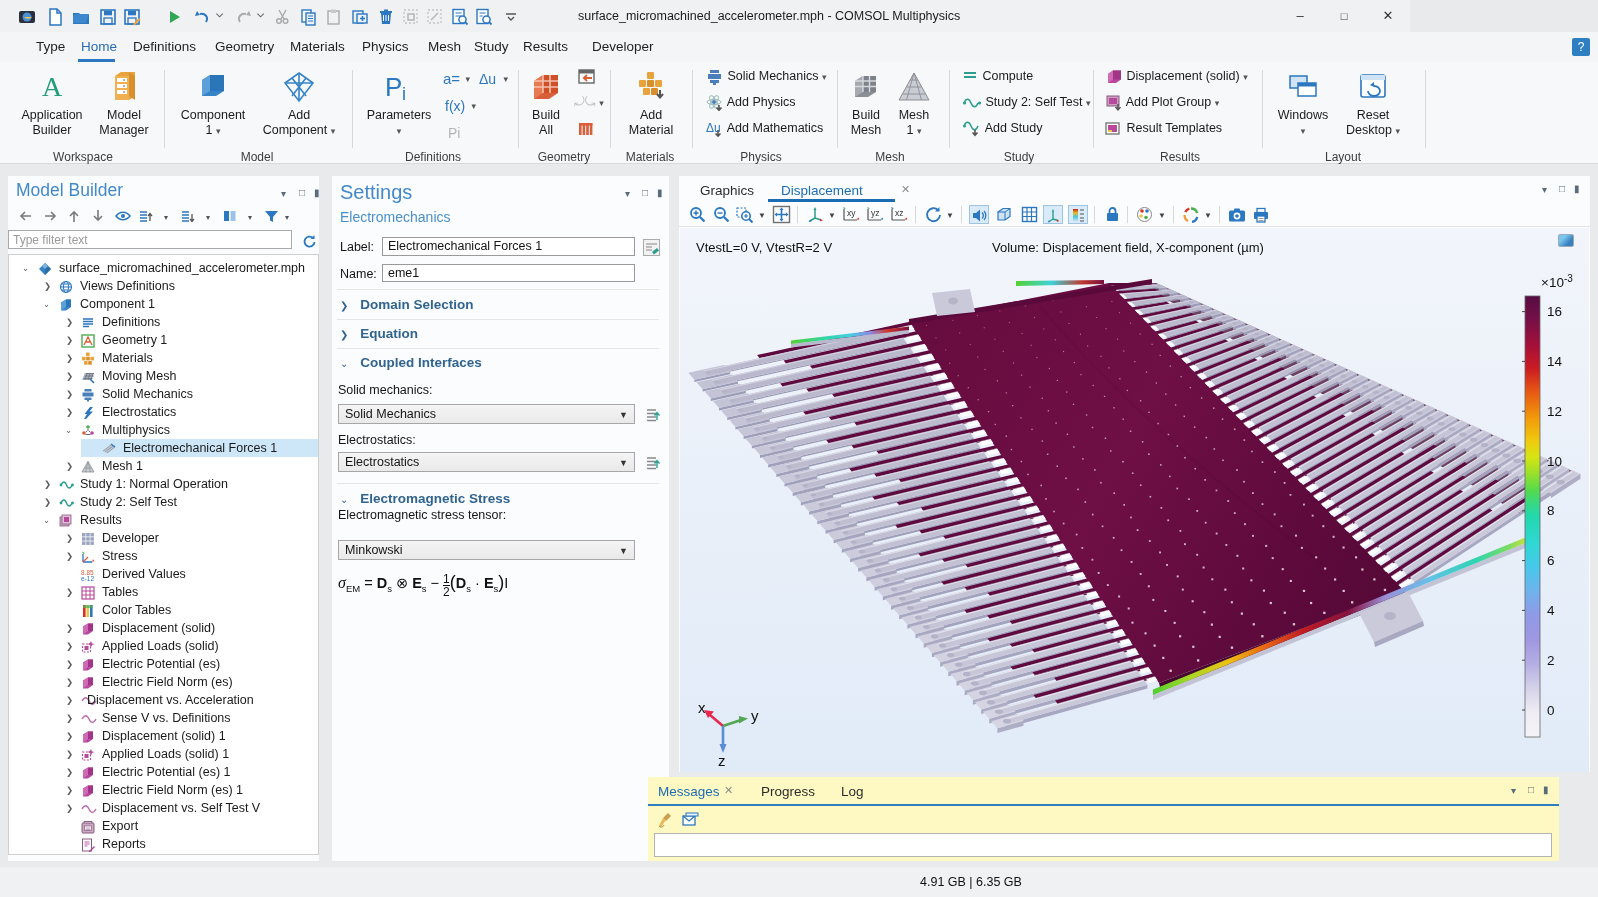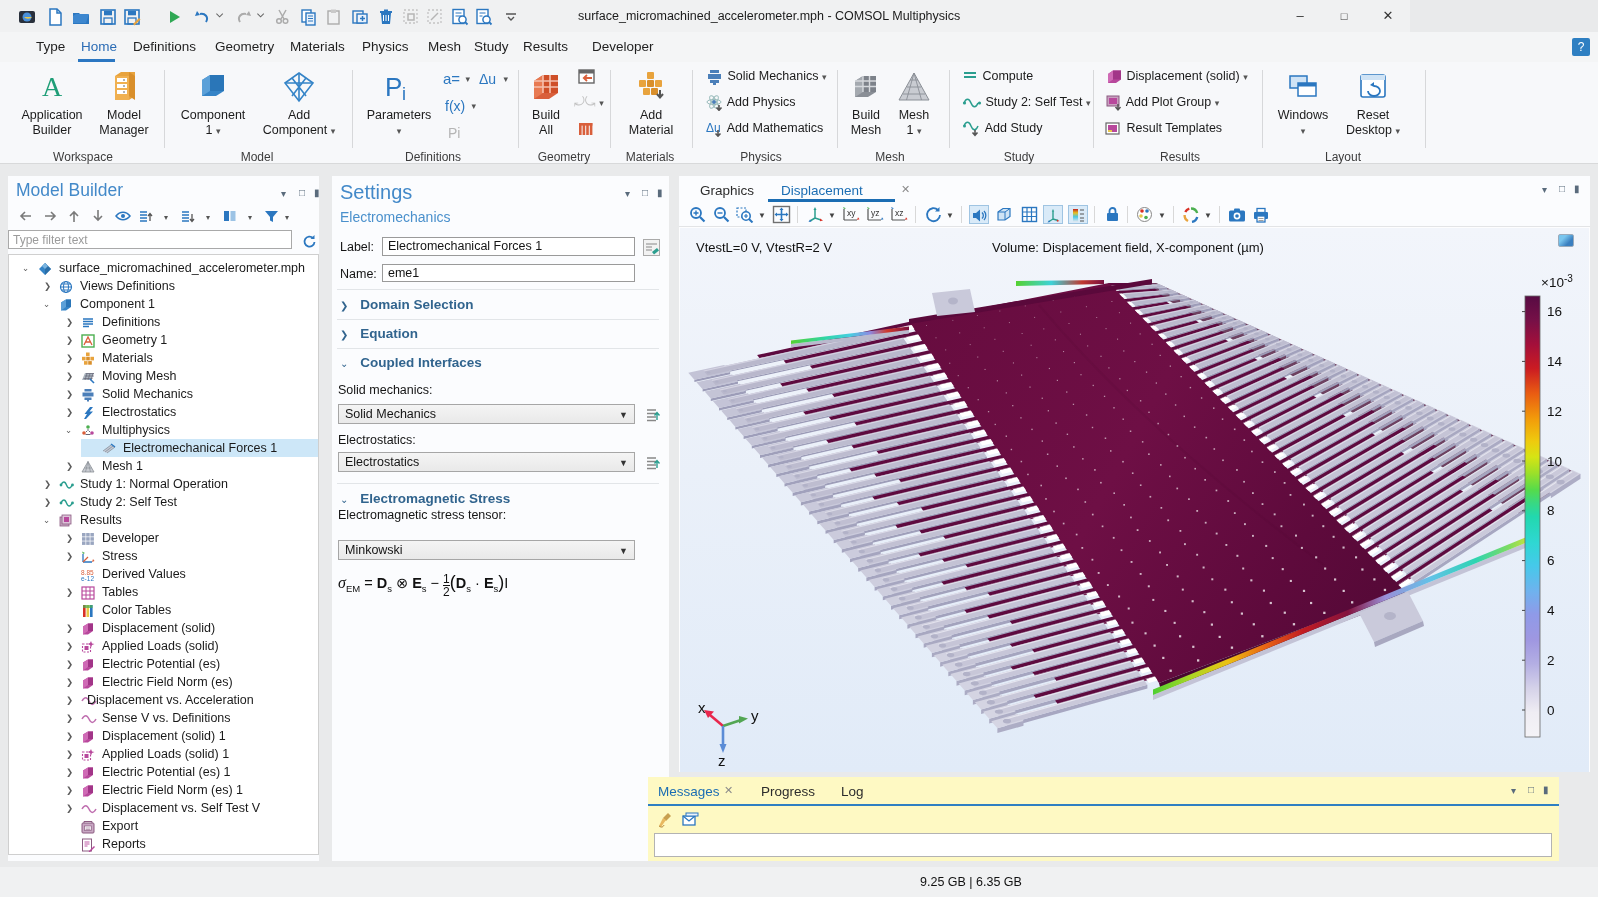--- a/index.html
+++ b/index.html
@@ -1906,14 +1906,14 @@
       </svg></span>
     <span style="position:absolute;left:34px;top:33px"><svg class="ticn" width="17" height="15" viewBox="0 0 17 15">
         <rect x="1" y="4" width="12" height="9" fill="#fff" stroke="#2b77c0" stroke-width="1.3"></rect>
         <path d="M1 4l6 5 6-5" fill="none" stroke="#2b77c0" stroke-width="1.3"></path>
         <rect x="4" y="1" width="12" height="3" fill="#eaf2fb" stroke="#2b77c0" stroke-width="1"></rect>
       </svg></span>
   <div id="msginput"></div>
 </div>
 
 <div id="statusbar">
-    <span>9.25 GB | 6.35 GB</span>
+    <span>4.91 GB | 6.35 GB</span>
   </div>
 
 </body></html>

